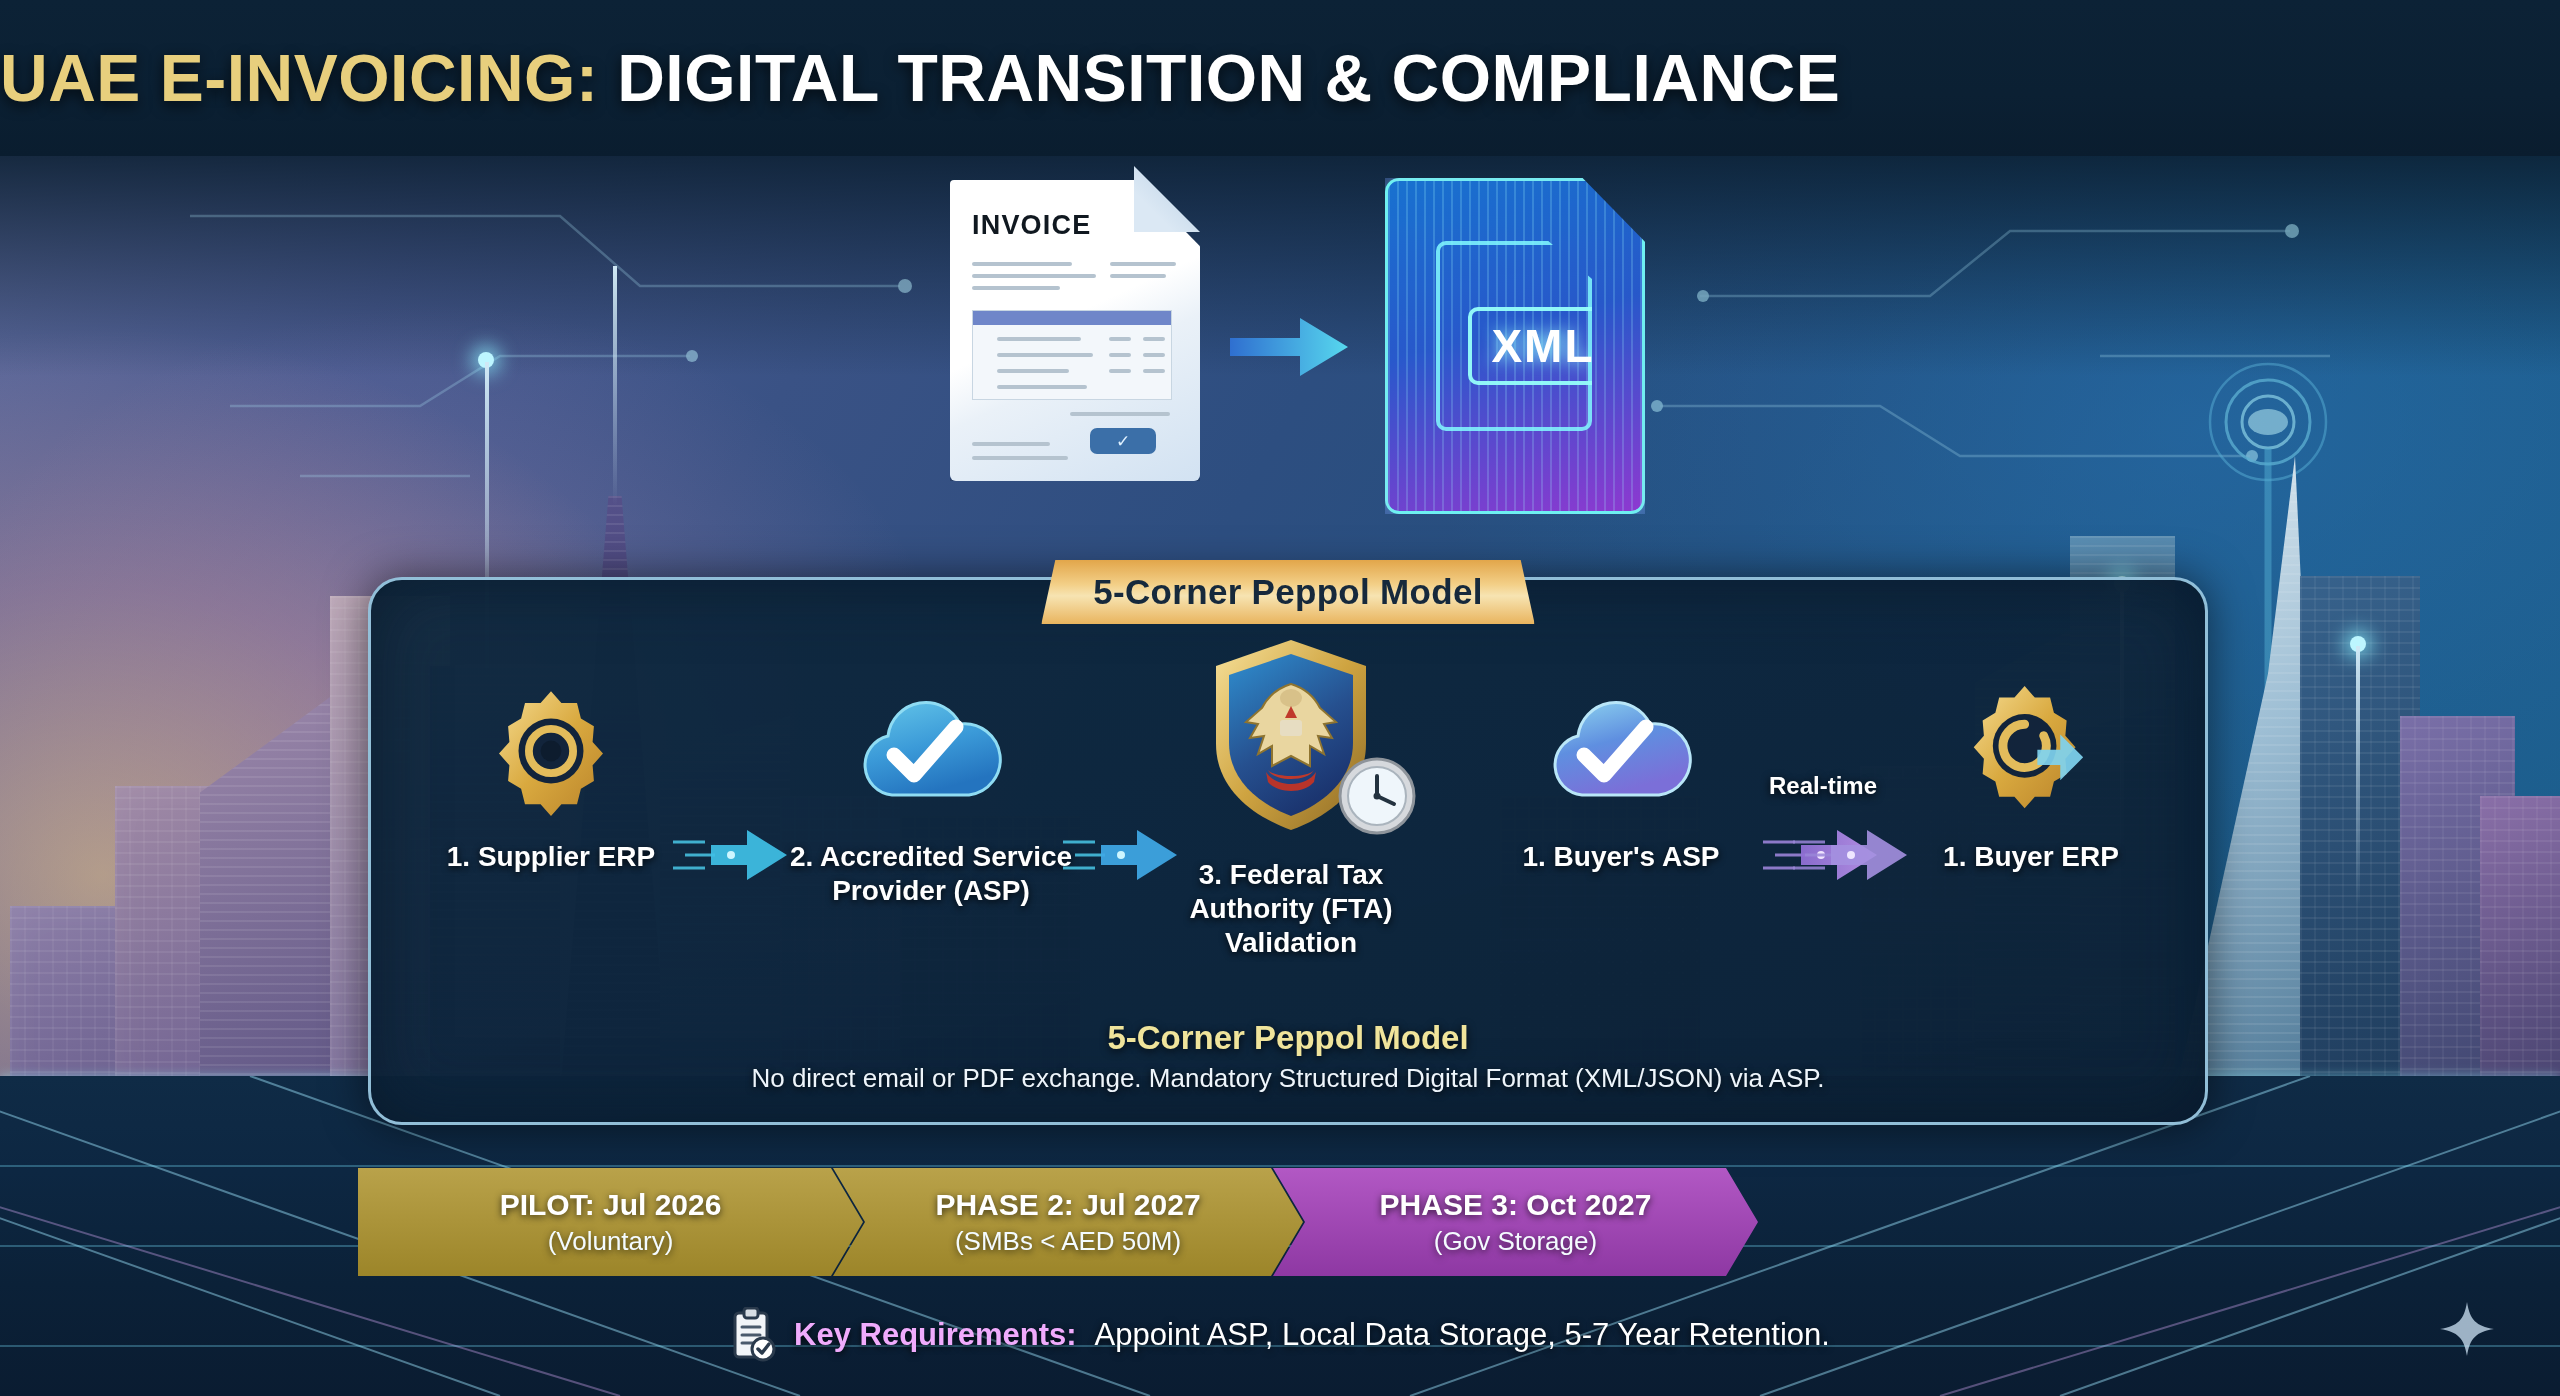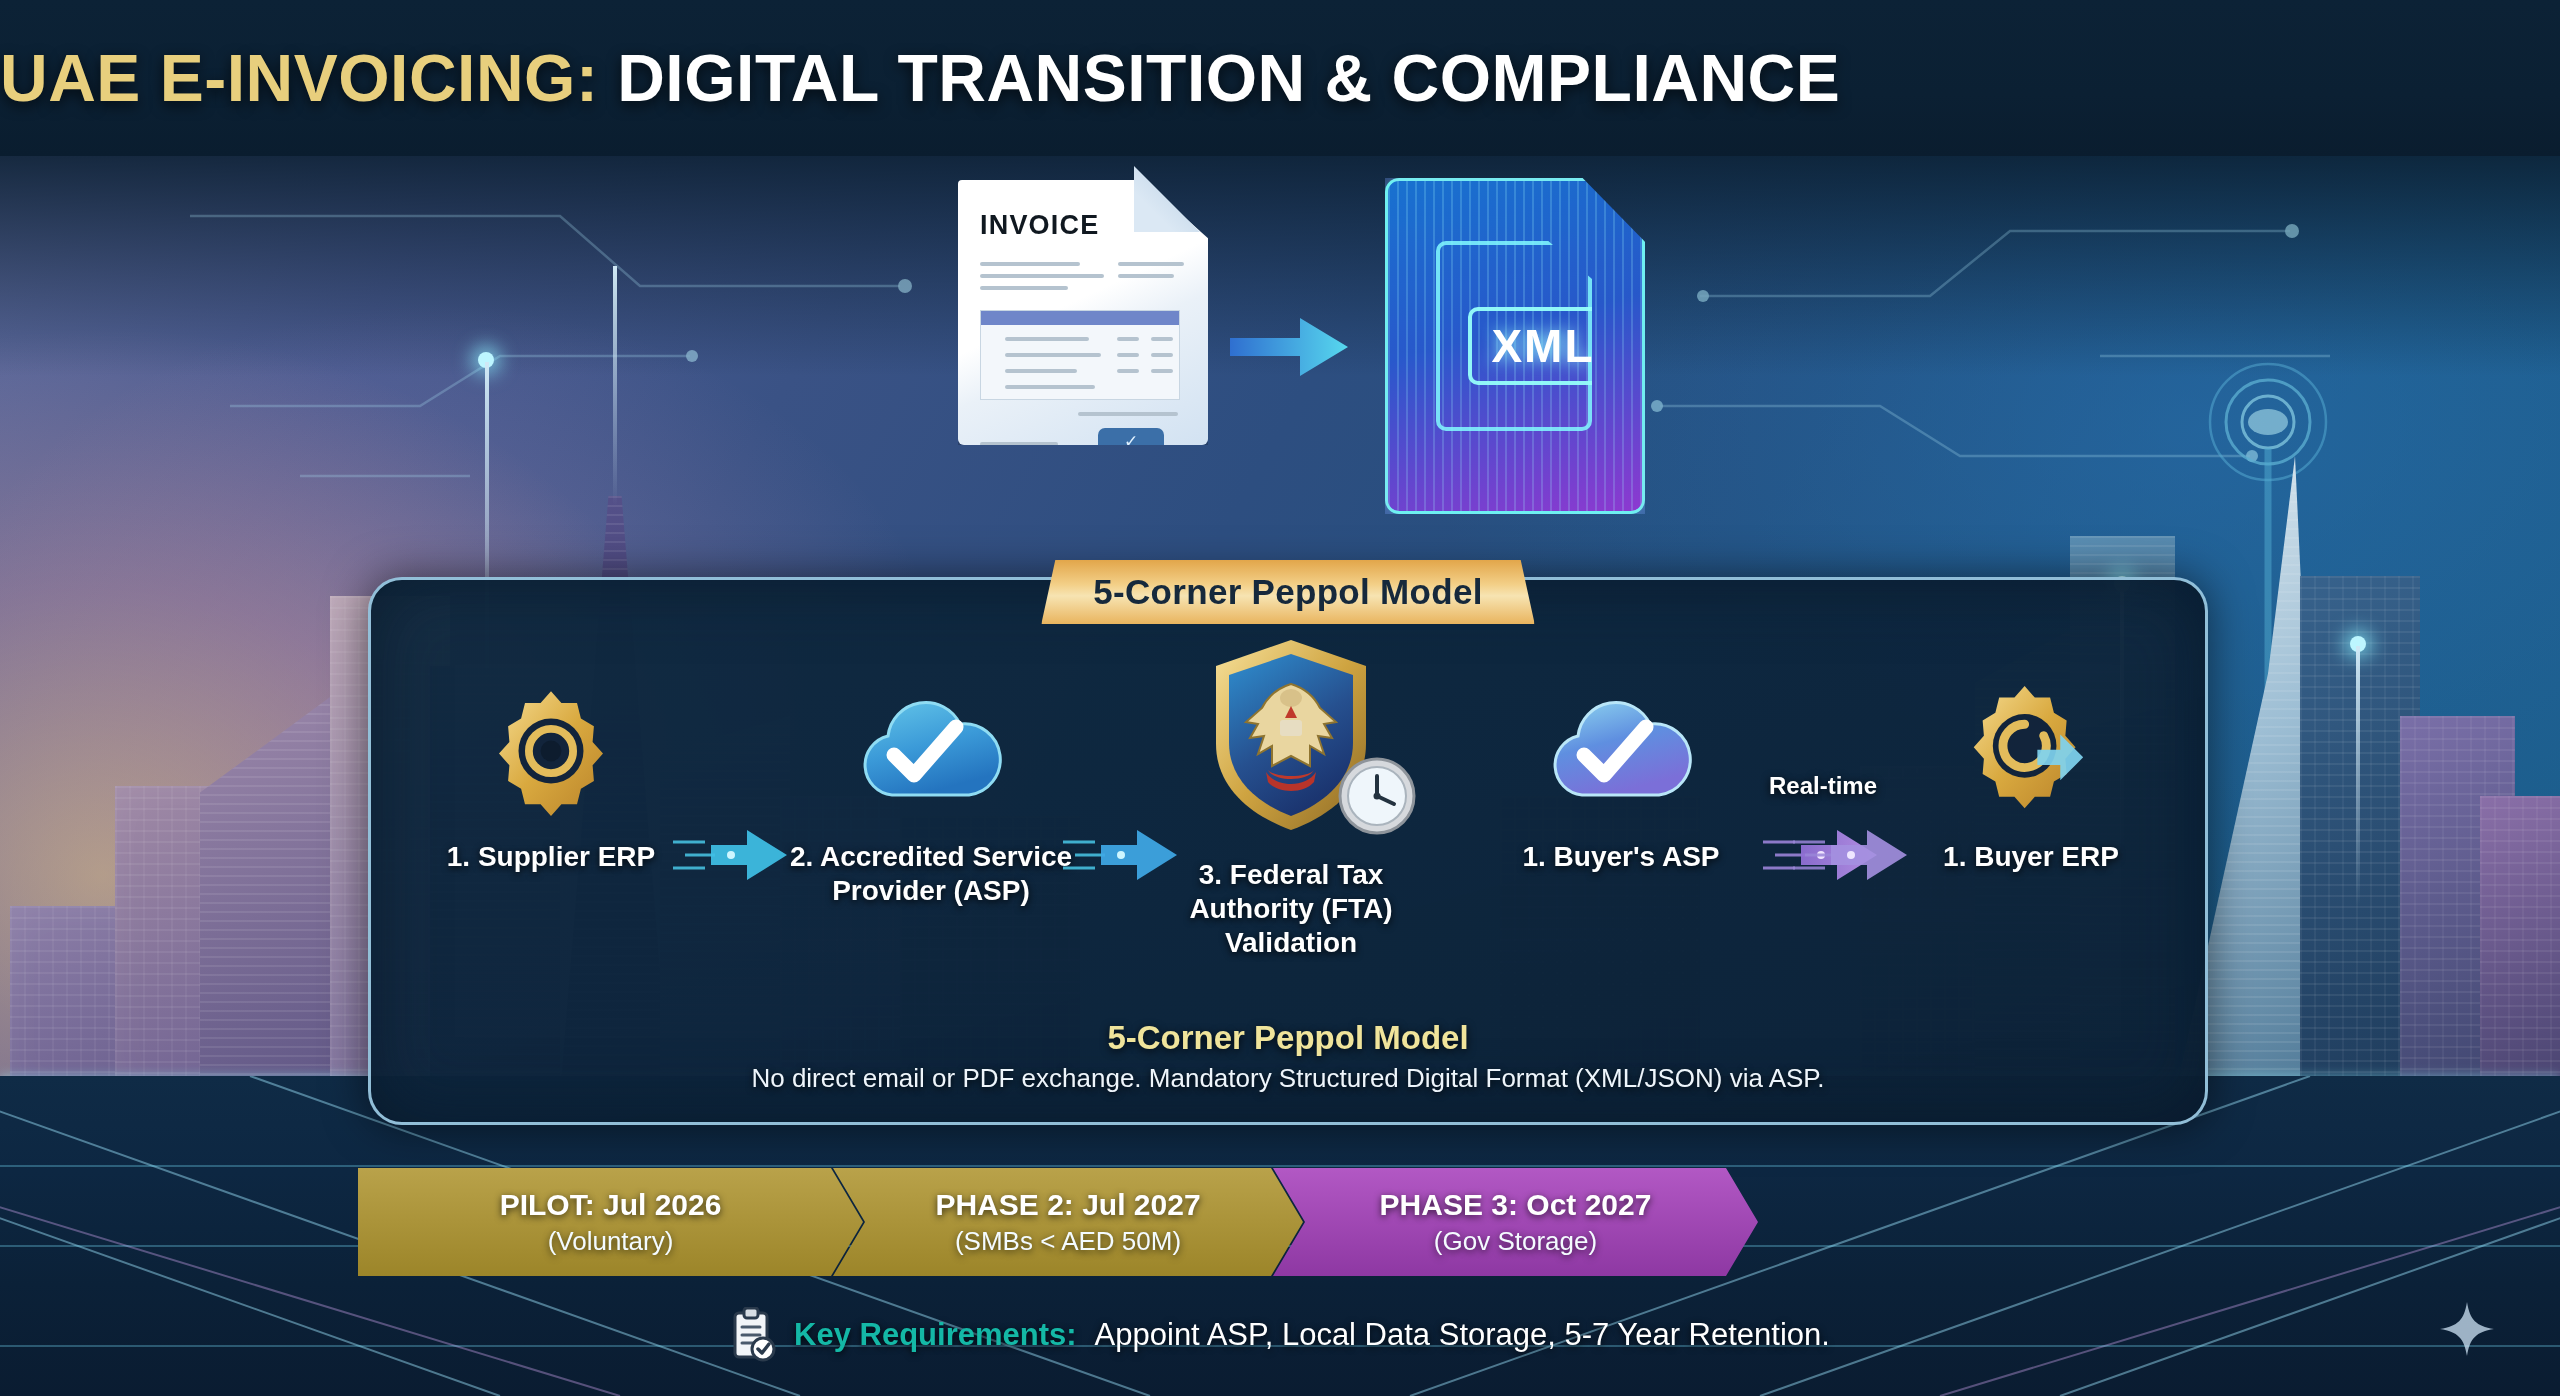--- a/index.html
+++ b/index.html
@@ -57,21 +57,21 @@
   .ground { position:absolute; left:0; bottom:0; width:100%; height:320px;
     background:linear-gradient(180deg,#0f2b46 0%, #0d2742 30%, #0b2138 65%, #0a1c31 100%); }
   .ground-glow { position:absolute; left:0; bottom:300px; width:100%; height:26px;
     background:linear-gradient(180deg, rgba(150,245,255,0) 0%, rgba(150,245,255,.55) 55%, rgba(150,245,255,0) 100%);
     filter:blur(4px); }
   .ground-lines { position:absolute; left:0; bottom:0; width:100%; height:320px; }
 
   
   .hero { position:absolute; left:930px; top:10px; width:740px; height:360px; }
 
-  .doc-paper { position:absolute; left:28px; top:14px; width:250px; height:265px;
+  .doc-paper { position:absolute; left:20px; top:14px; width:250px; height:301px;
     background:linear-gradient(155deg,#ffffff 0%,#ffffff 46%,#eaf1f8 60%,#d2e2f2 100%);
     border-radius:4px 0 6px 6px; box-shadow:0 14px 36px rgba(0,0,0,.45);
     clip-path:polygon(0 0, 74% 0, 100% 22%, 100% 100%, 0 100%); }
   .doc-fold { position:absolute; right:0; top:0; width:66px; height:66px;
     background:linear-gradient(225deg,#b8cfe4 0%, #dbe8f4 70%);
     clip-path:polygon(0 0, 100% 100%, 0 100%); }
   .doc-title { position:absolute; left:22px; top:30px; font-size:27px; font-weight:bold;
     color:#101820; letter-spacing:1.2px; }
   .doc-line { position:absolute; height:4px; background:#b5c3cf; border-radius:2px; }
   .doc-table { position:absolute; left:22px; top:130px; width:200px; height:90px;
@@ -142,21 +142,21 @@
   .chev:first-child { margin-left:0;
     clip-path:polygon(0 0, calc(100% - 32px) 0, 100% 50%, calc(100% - 32px) 100%, 0 100%);text-align:right; }
   .chev-t { font-size:30px; font-weight:bold; color:#ffffff; white-space:nowrap;
     text-shadow:0 2px 7px rgba(0,0,0,.7); }
   .chev-s { margin-top:4px; font-size:26px; color:#f4fbff; white-space:nowrap;
     text-shadow:0 2px 7px rgba(0,0,0,.7); }
 
   
   .footer { position:absolute; left:0; top:1300px; width:2560px; height:70px; z-index:35;
     display:flex; align-items:center; justify-content:center; gap:18px; }
-  .foot-label { font-size:31px; font-weight:bold; color:#14b8a6;
+  .foot-label { font-size:31px; font-weight:bold; color:#f0abfc;
     text-shadow:0 2px 7px rgba(0,0,0,.85); }
   .foot-text { font-size:31px; color:#ffffff; text-shadow:0 2px 7px rgba(0,0,0,.85); }
 
   .sparkle { position:absolute; left:2440px; top:1302px; width:54px; height:54px; z-index:36; }
 </style>
 </head>
 <body>
 
 <div class="canvas">
 

